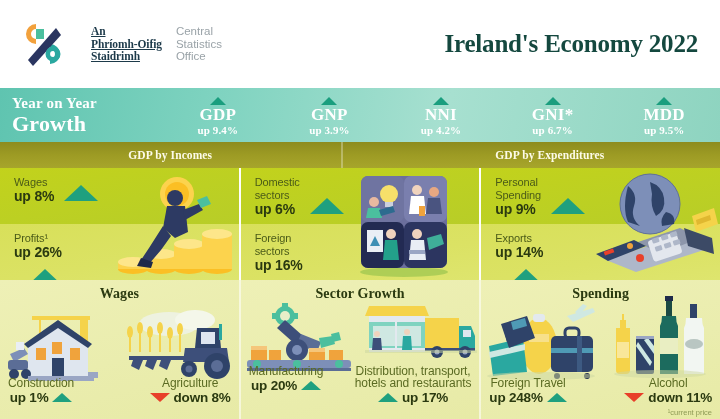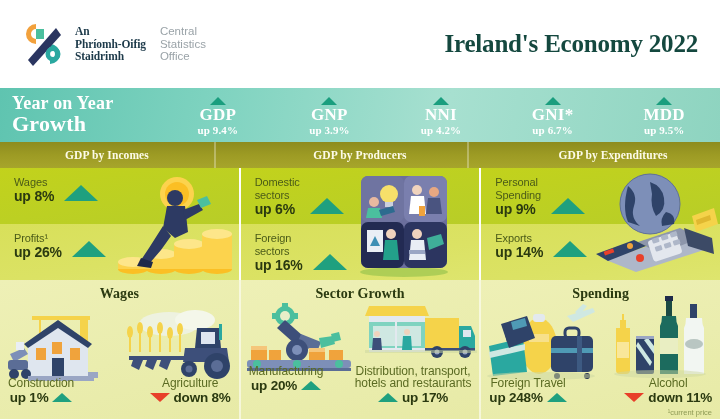--- a/index.html
+++ b/index.html
@@ -15,24 +15,24 @@
 
   
   .header {
     position: absolute; left: 0; top: 0; width: 720px; height: 88px;
     background: #ffffff;
     display: flex; align-items: center;
   }
   .logo-block { display: flex; align-items: center; margin-left: 20px; }
   .logo-mark { width: 46px; height: 52px; flex: 0 0 46px; }
   .logo-text-ga {
-    margin-left: 9px;
+    margin-left: 25px;
     font-family: "Liberation Serif", serif;
     font-weight: bold; font-size: 11.5px; line-height: 12.6px;
-    color: #1d3a4a; letter-spacing: -0.1px;
+    color: #1d3a4a; letter-spacing: -0.1px; text-decoration: underline;
   }
   .logo-text-en {
     margin-left: 14px;
     font-family: "Liberation Sans", sans-serif;
     font-weight: normal; font-size: 11.5px; line-height: 12.6px;
     color: #9aa3a8;
   }
   .main-title {
     position: absolute; right: 22px; top: 50%; transform: translateY(-50%);
     font-family: "Liberation Serif", serif;
@@ -43,21 +43,21 @@
   
   .growth-band {
     position: absolute; left: 0; top: 88px; width: 720px; height: 54px;
     background: linear-gradient(100deg, #5fc4b0 0%, #7fd3c0 30%, #a7e0d0 62%, #8ed4c0 100%);
     display: flex; align-items: center;
   }
   .growth-label {
     margin-left: 12px; width: 150px;
     font-family: "Liberation Serif", serif; color: #ffffff;
   }
-  .growth-label .l1 { font-size: 18px; font-weight: bold; line-height: 17px; letter-spacing: 0.2px; }
+  .growth-label .l1 { font-size: 15px; font-weight: bold; line-height: 17px; letter-spacing: 0.2px; }
   .growth-label .l2 { font-size: 22px; font-weight: bold; line-height: 24px; letter-spacing: 0.2px; }
 
   .metrics { display: flex; flex: 1; height: 100%; align-items: center; }
   .metric {
     flex: 1; text-align: center; color: #ffffff;
     display: flex; flex-direction: column; align-items: center; justify-content: center;
     padding-top: 3px;
   }
   .metric .arrow-up-sm {
     width: 0; height: 0;
@@ -104,21 +104,21 @@
     background: linear-gradient(170deg, #c2d21c 0%, #bcd023 55%, #b8cd28 100%);
   }
   .band-b {
     position: absolute; left: 0; top: 56px; width: 100%; height: 56px;
     background: linear-gradient(170deg, #d8e05a 0%, #dbe264 60%, #dee56e 100%);
   }
   .stat-row {
     position: absolute; left: 14px; display: flex; align-items: center; gap: 10px;
   }
   .stat-row.r1 { top: 8px; }
-  .stat-row.r2 { top: 64px; }
+  .stat-row.r2 { top: 64px; flex-direction: column; }
   .stat-text { line-height: 13px; }
   .stat-text .s-label {
     font-size: 11px; color: #4b5b18; font-weight: normal; letter-spacing: -0.1px;
     white-space: nowrap;
   }
   .stat-text .s-value {
     font-size: 14px; color: #2b3a10; font-weight: bold; letter-spacing: -0.2px;
     white-space: nowrap; margin-top: 1px;
   }
   .arrow-up-lg {
@@ -238,21 +238,20 @@
       <div class="metric">
         <div class="arrow-up-sm"></div>
         <div class="m-name">MDD</div>
         <div class="m-val">up 9.5%</div>
       </div>
     </div>
   </div>
 
   <div class="cat-band">
     <div class="cat-cell">GDP by Incomes</div>
-    <div class="cat-cell">GDP by Producers</div>
     <div class="cat-cell">GDP by Expenditures</div>
   </div>
 
   <div class="mid">
 
     <div class="mid-col">
       <div class="band-a"></div>
       <div class="band-b"></div>
 
       <svg class="illus-mid" width="130" height="110" viewBox="0 0 130 110">

